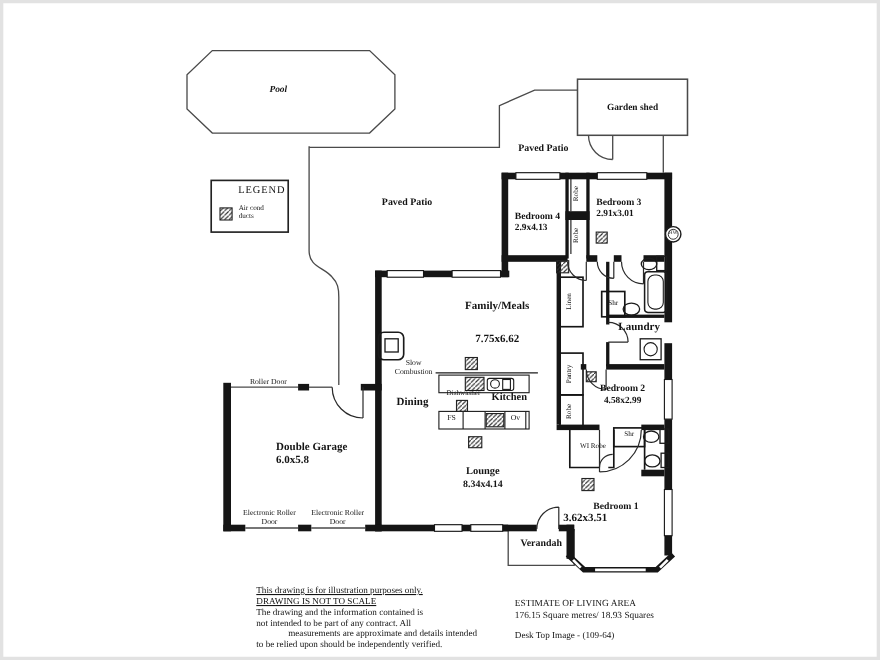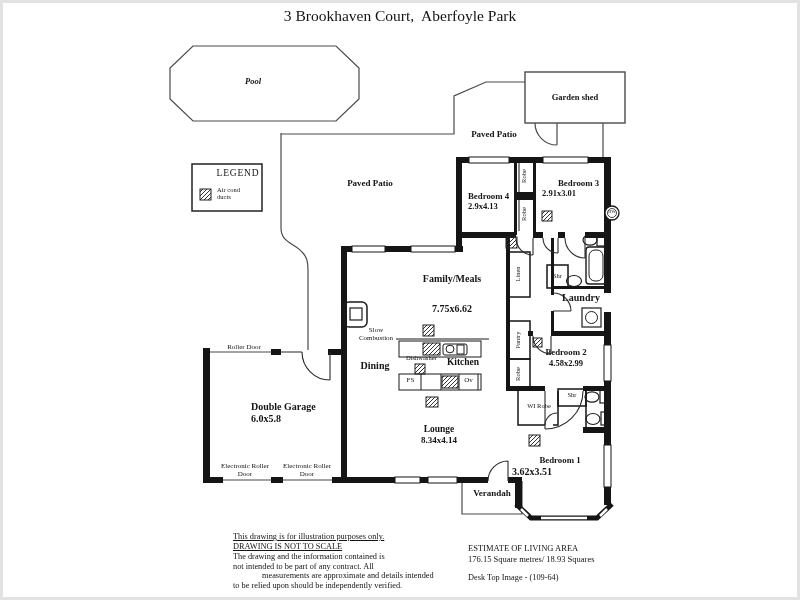--- a/index.html
+++ b/index.html
@@ -152,33 +152,32 @@
     <rect x="423" y="325" width="11" height="11"></rect>
     <rect x="415" y="364" width="10" height="10"></rect>
     <rect x="426" y="397" width="12" height="10"></rect>
     <rect x="506" y="237" width="11" height="11"></rect>
     <rect x="542" y="211" width="10" height="10"></rect>
     <rect x="529" y="435" width="11" height="11"></rect>
     <rect x="533" y="338" width="9" height="9"></rect>
   </g>
 </svg>
 
-<div class="lbl c pre" style="left:0;top:8px;width:800px;font-size:15.5px;">3 Brookhaven Court,  Aberfoyle Park</div>
 
 <div class="lbl c b" style="left:233px;top:77px;width:40px;font-size:8.5px;font-style:italic;">Pool</div>
 <div class="lbl c b" style="left:540px;top:93px;width:70px;font-size:8.5px;">Garden shed</div>
 <div class="lbl c b" style="left:462px;top:130px;width:64px;font-size:9px;">Paved Patio</div>
 <div class="lbl c b" style="left:336px;top:179px;width:68px;font-size:9px;">Paved Patio</div>
 
 <div class="lbl c" style="left:194px;top:168px;width:88px;font-size:9.5px;letter-spacing:.8px;">LEGEND</div>
 <div class="lbl" style="left:217px;top:186px;width:34px;font-size:6.5px;">Air cond ducts</div>
 
 <div class="lbl b" style="left:468px;top:192px;width:50px;font-size:8.8px;">Bedroom 4</div>
 <div class="lbl b" style="left:468px;top:202px;width:46px;font-size:8.5px;">2.9x4.13</div>
-<div class="lbl b" style="left:542px;top:179px;width:50px;font-size:8.8px;margin-left:16px;">Bedroom 3</div>
+<div class="lbl b" style="left:542px;top:179px;width:50px;font-size:8.8px;">Bedroom 3</div>
 <div class="lbl b" style="left:542px;top:189px;width:48px;font-size:8.5px;">2.91x3.01</div>
 
 <div class="lbl c b" style="left:410px;top:274px;width:84px;font-size:10px;">Family/Meals</div>
 <div class="lbl c b" style="left:410px;top:304px;width:84px;font-size:10px;">7.75x6.62</div>
 
 <div class="lbl" style="left:352px;top:327px;width:48px;font-size:7px;text-align:center;">Slow Combustion</div>
 <div class="lbl c b" style="left:353px;top:361px;width:44px;font-size:10px;">Dining</div>
 <div class="lbl" style="left:406px;top:354px;width:46px;font-size:6.5px;">Dishwasher</div>
 <div class="lbl c b" style="left:443px;top:357px;width:40px;font-size:9.5px;">Kitchen</div>
 <div class="lbl c" style="left:402px;top:377px;width:17px;font-size:7px;">FS</div>

